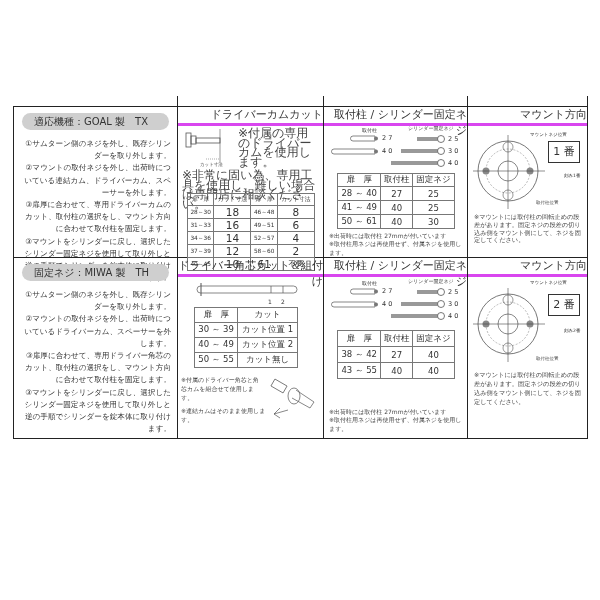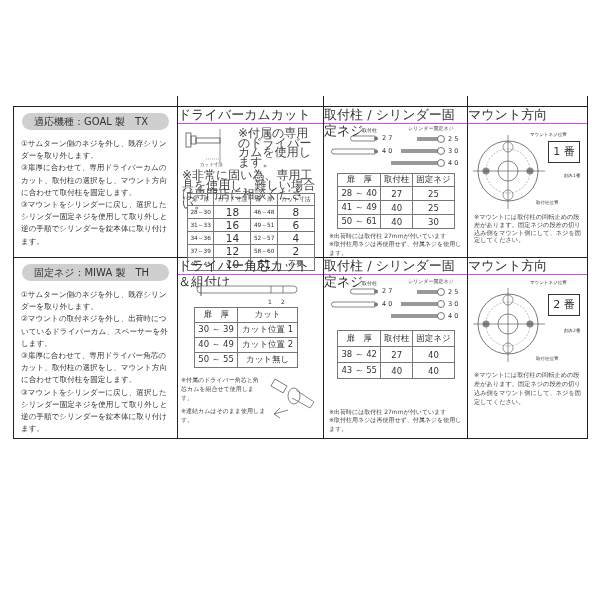--- a/index.html
+++ b/index.html
@@ -9,25 +9,25 @@
            border:1.5px solid #222; border-top:1.5px solid #222; box-sizing:border-box; }
   .toptick { position:absolute; top:96px; height:10px; width:0; border-left:1px solid #222; }
   .row { position:absolute; left:0; width:100%; box-sizing:border-box; }
   .row1 { top:0; height:151px; border-bottom:1.5px solid #222; }
   .row2 { top:151px; height:180px; }
   .col { position:absolute; top:0; bottom:0; box-sizing:border-box; }
   .c1 { left:0; width:164px; border-right:1.5px solid #222; }
   .c2 { left:164px; width:146px; border-right:1.5px solid #222; }
   .c3 { left:310px; width:144px; border-right:1.5px solid #222; }
   .c4 { left:454px; width:119px; }
-  .colhead { height:16px; line-height:16px; text-align:left; font-size:13px;
-             border-bottom:1px solid #d946ef; color:#333; }
+  .colhead { height:16px; line-height:16px; text-align:right; font-size:11px;
+             border-bottom:3px solid #d946ef; color:#333; }
   .model { margin:6px 8px 3px 8px; height:17px; line-height:17px; border-radius:9px;
            background:#cfcfcf; font-size:10px; color:#333; padding-left:12px; }
-  .steps { margin:8px 6px 0 7px; font-size:7.6px; line-height:12.2px; color:#333; }
+  .steps { margin:8px 6px 0 7px; font-size:7.6px; line-height:12.2px; color:#333;text-align:right; }
   .steps p { margin:0; }
   .note { font-size:12px; line-height:9.5px; color:#444; }
   table.grid { border-collapse:collapse; font-size:9px; color:#333; }
   table.grid td { border:1px solid #777; text-align:center; padding:0;margin-top:44px; }
   .small { font-size:5.8px; }
   .big { font-size:10.5px; }
   .fig { position:absolute; }
   .badge { position:absolute; border:1px solid #333; background:#fff; font-size:11px;
            text-align:center; line-height:20px; width:30px; height:20px; }
   .lbl { position:absolute; font-size:4.5px; color:#333; white-space:nowrap; }
@@ -41,20 +41,21 @@
 <div class="toptick" style="left:467px"></div>
 <div class="toptick" style="left:587px"></div>
 
 <div class="sheet">
 
   <div class="row row1">
     <div class="col c1">
       <div class="model">適応機種：GOAL 製　TX</div>
       <div class="steps">
         <p>①サムターン側のネジを外し、既存シリンダーを取り外します。</p>
+        <p>②マウントの取付ネジを外し、出荷時についている連結カム、ドライバーカム、スペーサーを外します。</p>
         <p>③扉厚に合わせて、専用ドライバーカムのカット、取付柱の選択をし、マウント方向に合わせて取付柱を固定します。</p>
         <p>③マウントをシリンダーに戻し、選択したシリンダー固定ネジを使用して取り外しと逆の手順でシリンダーを錠本体に取り付けます。</p>
       </div>
     </div>
 
     <div class="col c2">
       <div class="colhead">ドライバーカムカット</div>
       <svg class="fig" style="left:4px;top:22px" width="50" height="38">
         <rect x="4" y="4" width="5" height="14" fill="none" stroke="#555" stroke-width="0.8"></rect>
         <rect x="9" y="7" width="5" height="8" fill="none" stroke="#555" stroke-width="0.8"></rect>

